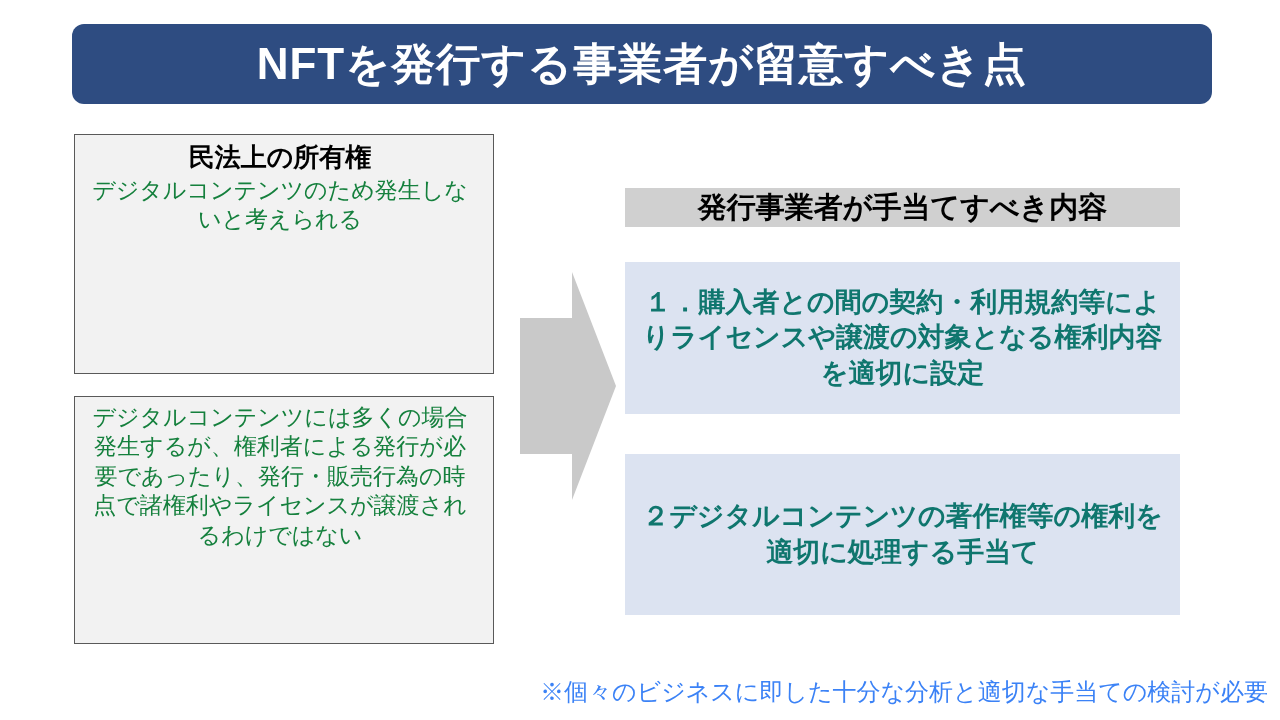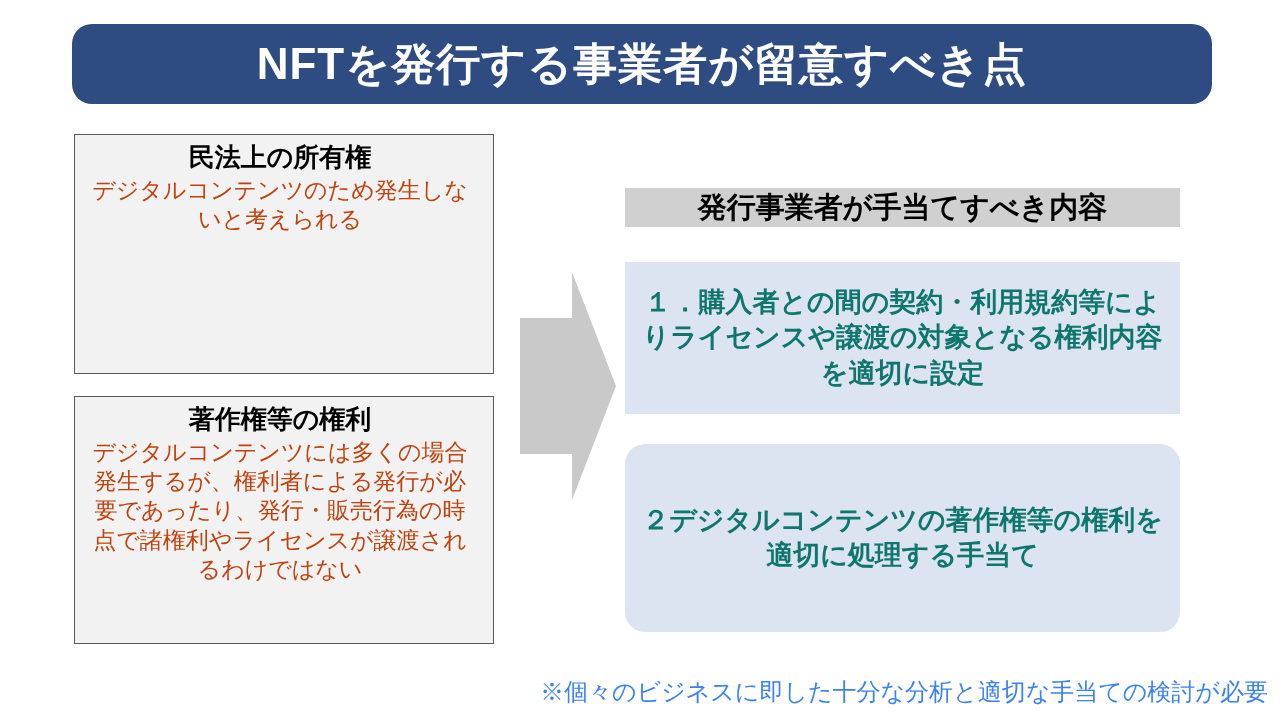--- a/index.html
+++ b/index.html
@@ -16,21 +16,21 @@
   }
 
   
   #title-banner {
     position: absolute;
     left: 72px;
     top: 24px;
     width: 1140px;
     height: 80px;
     background: #2E4C81;
-    border-radius: 20px;
+    border-radius: 12px;
     display: flex;
     align-items: center;
     justify-content: center;
     box-sizing: border-box;
   }
   #title-banner .title-text {
     color: #ffffff;
     font-size: 44px;
     font-weight: bold;
     letter-spacing: 1px;
@@ -62,21 +62,21 @@
   .left-box .box-heading {
     font-size: 26px;
     font-weight: bold;
     color: #000000;
     text-align: center;
     line-height: 1.25;
     margin-bottom: 2px;
   }
   .left-box .box-body {
     font-size: 23px;
-    color: #c2410c;
+    color: #15803d;
     text-align: center;
     line-height: 1.28;
   }
 
   
   #arrow {
     position: absolute;
     left: 520px;
     top: 272px;
     width: 96px;
@@ -112,23 +112,22 @@
     display: flex;
     align-items: center;
     justify-content: center;
     padding: 6px 10px;
   }
   #right-item-1 {
     top: 262px;
     height: 152px;
   }
   #right-item-2 {
-    top: 444px;
-    height: 188px;
-    border-radius: 20px;
+    top: 454px;
+    height: 161px;
   }
   .right-item .item-text {
     font-size: 27px;
     font-weight: bold;
     color: #0f766e;
     text-align: center;
     line-height: 1.3;
   }
 
   
@@ -149,21 +148,20 @@
 <div id="title-banner">
   <div class="title-text">NFTを発行する事業者が留意すべき点</div>
 </div>
 
 <div class="left-box" id="box-ownership">
   <div class="box-heading">民法上の所有権</div>
   <div class="box-body">デジタルコンテンツのため発生しないと考えられる</div>
 </div>
 
 <div class="left-box" id="box-copyright">
-  <div class="box-heading">著作権等の権利</div>
   <div class="box-body">デジタルコンテンツには多くの場合発生するが、権利者による発行が必要であったり、発行・販売行為の時点で諸権利やライセンスが譲渡されるわけではない</div>
 </div>
 
 <div id="arrow">
   <svg width="96" height="228" viewBox="0 0 96 228" xmlns="http://www.w3.org/2000/svg">
     <polygon points="0,46 52,46 52,0 96,114 52,228 52,182 0,182" fill="#C9C9C9"></polygon>
   </svg>
 </div>
 
 <div id="right-header">

